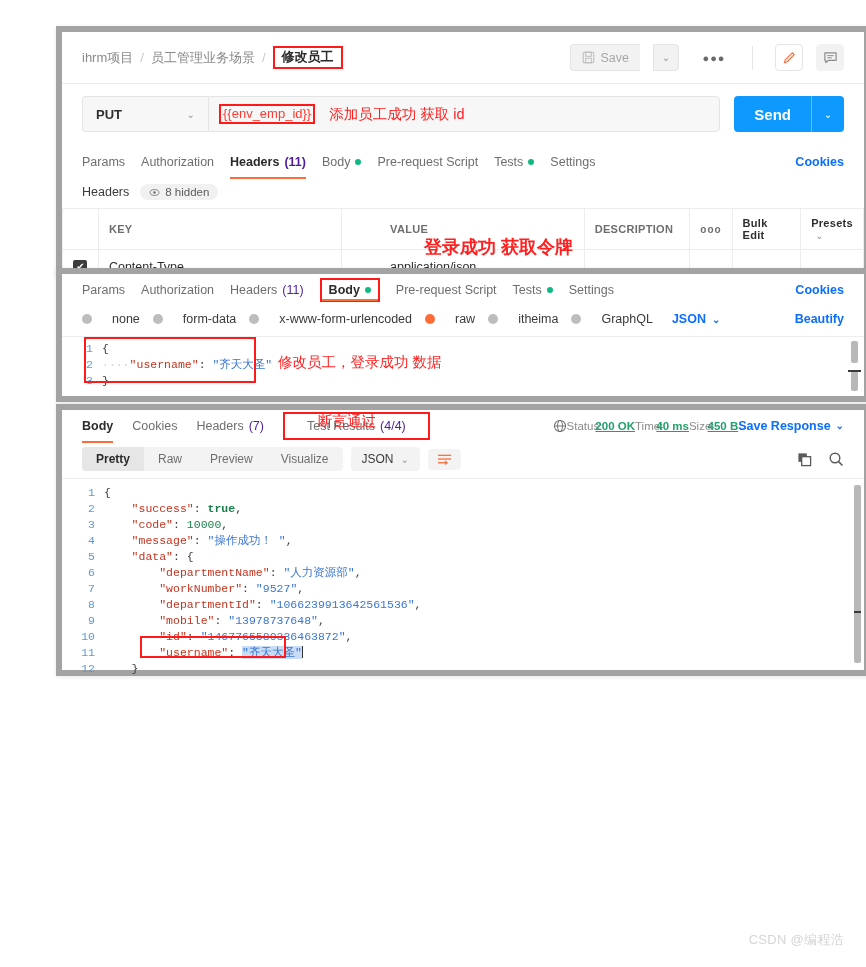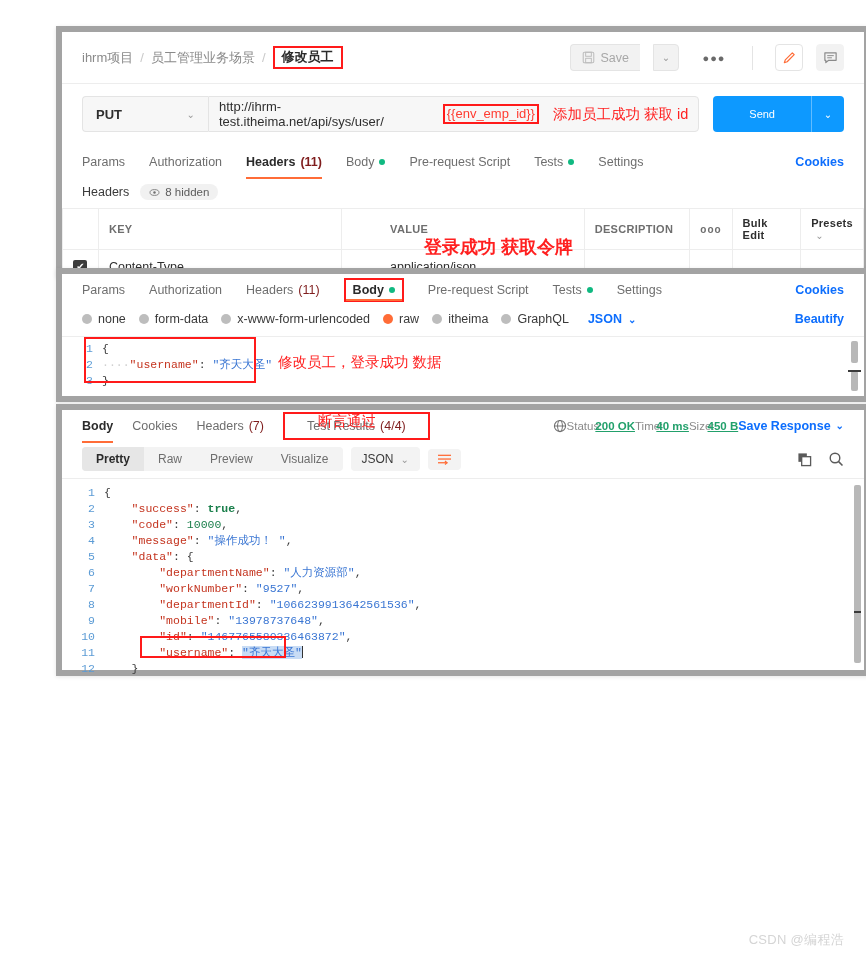--- a/index.html
+++ b/index.html
@@ -76,35 +76,35 @@
   }
   .url-var { color:#ff3b30; }
   .url-var-box { border:2px solid #ff1a1a; padding:0 2px; line-height:16px; display:inline-block; }
   .annot {
     color:#ff2020; font-size:14.5px; white-space:nowrap;
   }
   .send-btn {
     margin-left:14px; display:flex; align-items:center;
     background:#0d99ff; border-radius:4px; height:36px; color:#fff;
   }
-  .send-label { padding: 0 36px; font-size:11px; font-weight:400; }
+  .send-label { padding: 0 20px; font-size:15px; font-weight:700; }
   .send-div { width:1px; height:36px; background:rgba(255,255,255,0.35); }
   .send-caret { width:32px; text-align:center; font-size:10px; }
 
   
   .tabbar {
     display:flex; align-items:center; padding: 0 20px; height:32px;
-    font-size:12.5px; color:#6e6e6e; gap:24px; position:relative;
+    font-size:12.5px; color:#6e6e6e; gap:16px; position:relative;
   }
   .tab { position:relative; display:flex; align-items:center; gap:5px; height:32px; }
   .tab.active { color:#2b2b2b; font-weight:600; }
   .tab.active::after {
     content:""; position:absolute; left:0; right:0; bottom:-1px; height:2px; background:#ff6c37;
   }
-  .tab .cnt { color:#7f1d1d; }
+  .tab .cnt { color:#4c1d95; }
   .dot-g { width:6px; height:6px; border-radius:50%; background:#10b981; display:inline-block; }
   .cookies-link { margin-left:auto; color:#0d6efd; font-size:12.5px; font-weight:700; }
 
   .subbar {
     display:flex; align-items:center; gap:11px; padding: 6px 20px 8px 20px;
     font-size:12.5px; color:#3a3a3a;
   }
   .hidden-pill {
     background:#f1f1f1; border-radius:11px; padding: 2px 9px;
     font-size:11.5px; color:#5c5c5c; display:flex; align-items:center; gap:5px;
@@ -132,21 +132,21 @@
     width:14px; height:14px; background:#3c3c3c; border-radius:2px;
     display:inline-flex; align-items:center; justify-content:center;
     color:#fff; font-size:10px; line-height:1;
   }
   .val-var { color:#ff3b30; border:1.5px solid #ff1a1a; padding:1px 4px; font-size:11.5px; }
 
   
   #panel-body { left: 26px; top: 268px; width: 814px; height: 134px; }
 
   .radios { display:flex; align-items:center; gap:13px; padding: 6px 20px 10px 20px; font-size:12.5px; color:#3a3a3a; }
-  .radio { display:flex; align-items:center; gap:6px; }
+  .radio { display:flex; align-items:center; gap:20px; }
   .rdot { width:10px; height:10px; border-radius:50%; background:#bdbdbd; display:inline-block; }
   .rdot.on { background:#ff6c37; }
   .json-sel { color:#0d6efd; font-weight:700; display:flex; align-items:center; gap:6px; margin-left:6px; }
   .beautify { margin-left:auto; color:#0d6efd; font-size:12.5px; font-weight:700; }
 
   .editor {
     position:relative; display:flex; font-family:"Liberation Mono", monospace;
     font-size:11.5px; border-top:1px solid #ededed; height:56px;
   }
   .gutter {
@@ -266,21 +266,20 @@
         </div>
       </div>
     </div>
 
     <div class="url-row">
       <div class="method-box">
         <span>PUT</span>
         <span class="method-caret">⌄</span>
       </div>
       <div class="url-box">
-        <span>http://ihrm-test.itheima.net/api/sys/user/</span>
           <span class="url-var url-var-box">{{env_emp_id}}</span>
         <span class="annot" style="margin-left:14px">添加员工成功 获取 id</span>
       </div>
       <div class="send-btn">
         <span class="send-label">Send</span>
         <span class="send-div"></span>
         <span class="send-caret">⌄</span>
       </div>
     </div>
 

